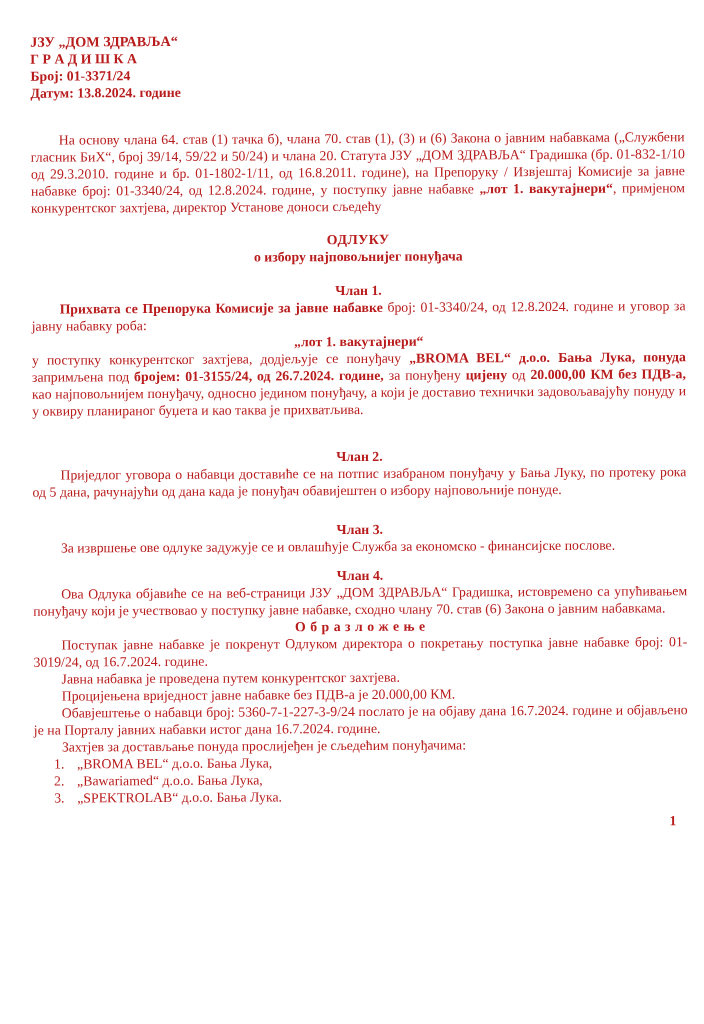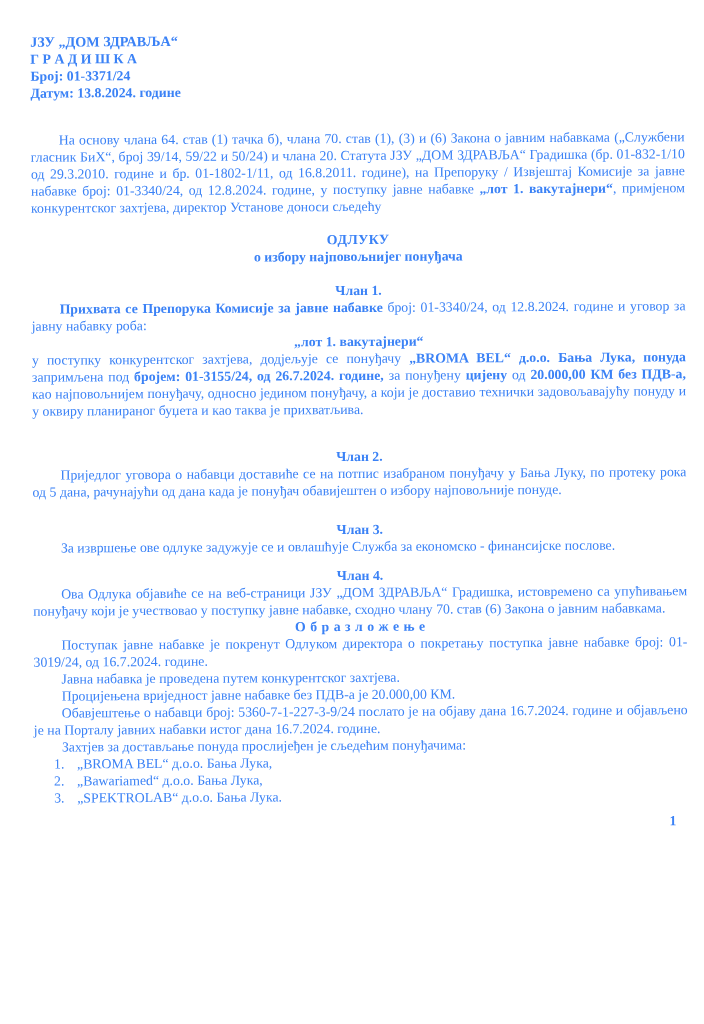--- a/index.html
+++ b/index.html
@@ -8,21 +8,21 @@
     padding: 0;
     background: #ffffff;
   }
   .page {
     position: relative;
     width: 704px;
     height: 1024px;
     background: #ffffff;
     overflow: hidden;
     font-family: "Liberation Serif", "DejaVu Serif", serif;
-    color: #3b82f6;
+    color: #b91c1c;
   }
   .content {
     padding: 32px 20px 0 30px;
     transform: rotate(-0.3deg);
     transform-origin: 50% 0;
   }
   .content div, .content p {
     font-size: 13.8px;
     line-height: 17px;
   }

